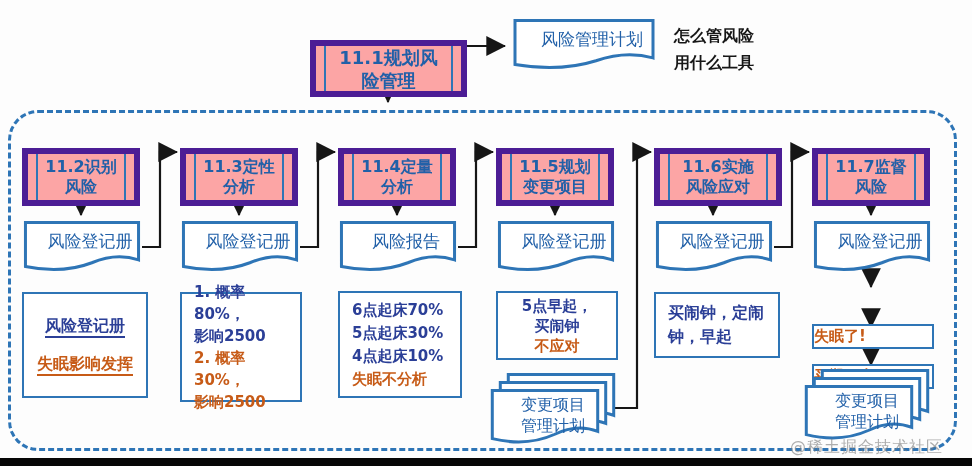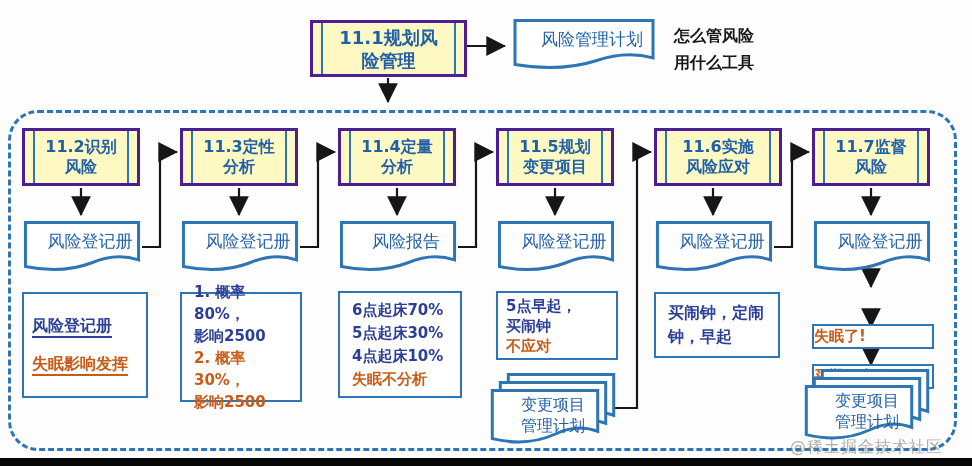--- a/index.html
+++ b/index.html
@@ -3,24 +3,24 @@
 <meta charset="utf-8">
 <style>
   html,body{margin:0;padding:0;}
   body{
     width:972px;height:466px;position:relative;overflow:hidden;
     background:#fdfdfd;
     font-family:"DejaVu Sans","Liberation Sans",sans-serif;
   }
   
   .proc{
-    position:absolute;background:#fef9c3;border:3px solid #4c1d95;
+    position:absolute;background:#fca5a5;border:6px solid #4c1d95;
     display:flex;align-items:center;justify-content:center;
     font-weight:bold;color:#2160A8;text-align:center;
-    font-size:16px;line-height:20px;white-space:pre-line;box-sizing:border-box;
+    font-size:16px;line-height:20px;white-space:pre-line;box-sizing:border-box;margin-top:20px;
   }
   .proc::before,.proc::after{
     content:"";position:absolute;top:0;bottom:0;width:0;border-left:2.5px solid #2E75B6;
   }
   .proc::before{left:8px;}
   .proc::after{right:8px;}
   .proc.big{font-size:18px;line-height:23px;}
   
   .doc{position:absolute;}
   .doc svg{position:absolute;left:0;top:0;width:100%;height:100%;}
@@ -34,21 +34,21 @@
   
   .stack{position:absolute;}
   .stack .sheet{position:absolute;width:110px;height:62px;}
   
   .note{
     position:absolute;background:#fff;border:2.5px solid #2E75B6;box-sizing:border-box;
     display:flex;flex-direction:column;justify-content:center;
     font-weight:bold;font-size:15px;line-height:22px;padding:6px 8px;
   }
   .note.left{align-items:flex-start;text-align:left;padding-left:12px;}
-  .note.center{align-items:flex-start;text-align:center;}
+  .note.center{align-items:center;text-align:center;}
   .note.spread{justify-content:space-evenly;}
   .note-line{white-space:pre-line;}
   .note-line.blue{color:#2B3F97;}
   .note-line.orange{color:#C75B17;}
   .note-line.underline{text-decoration:underline;text-underline-offset:5px;text-decoration-thickness:2px;}
   
   .chip{
     position:absolute;background:#fff;border:2.5px solid #2E75B6;box-sizing:border-box;
     display:flex;align-items:center;justify-content:flex-start;
     font-weight:bold;font-size:15px;color:#C75B17;margin-top:34px;

